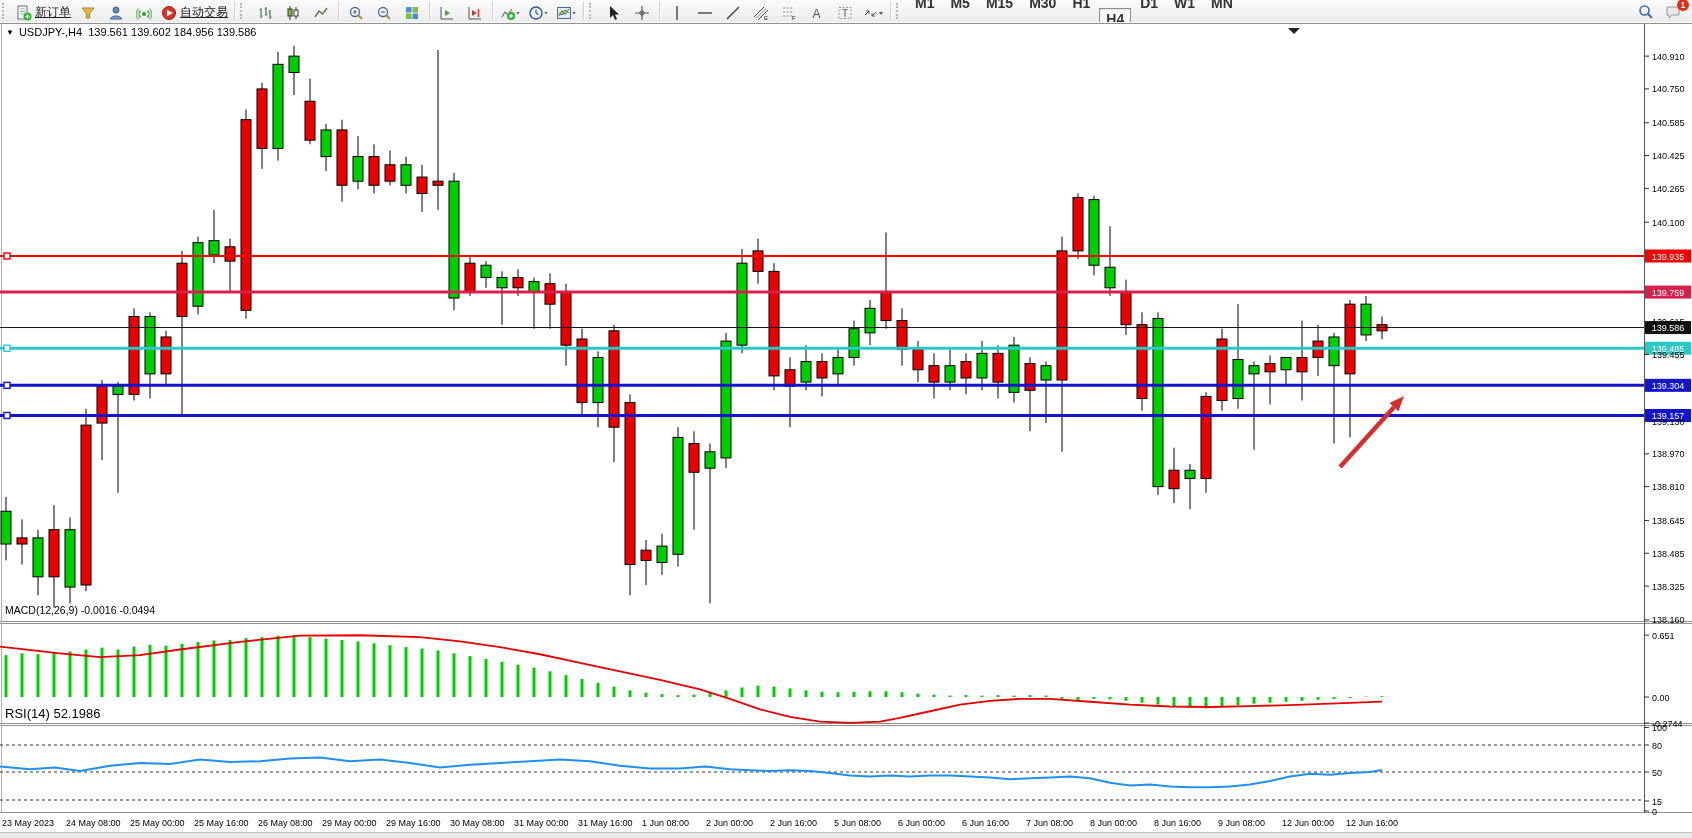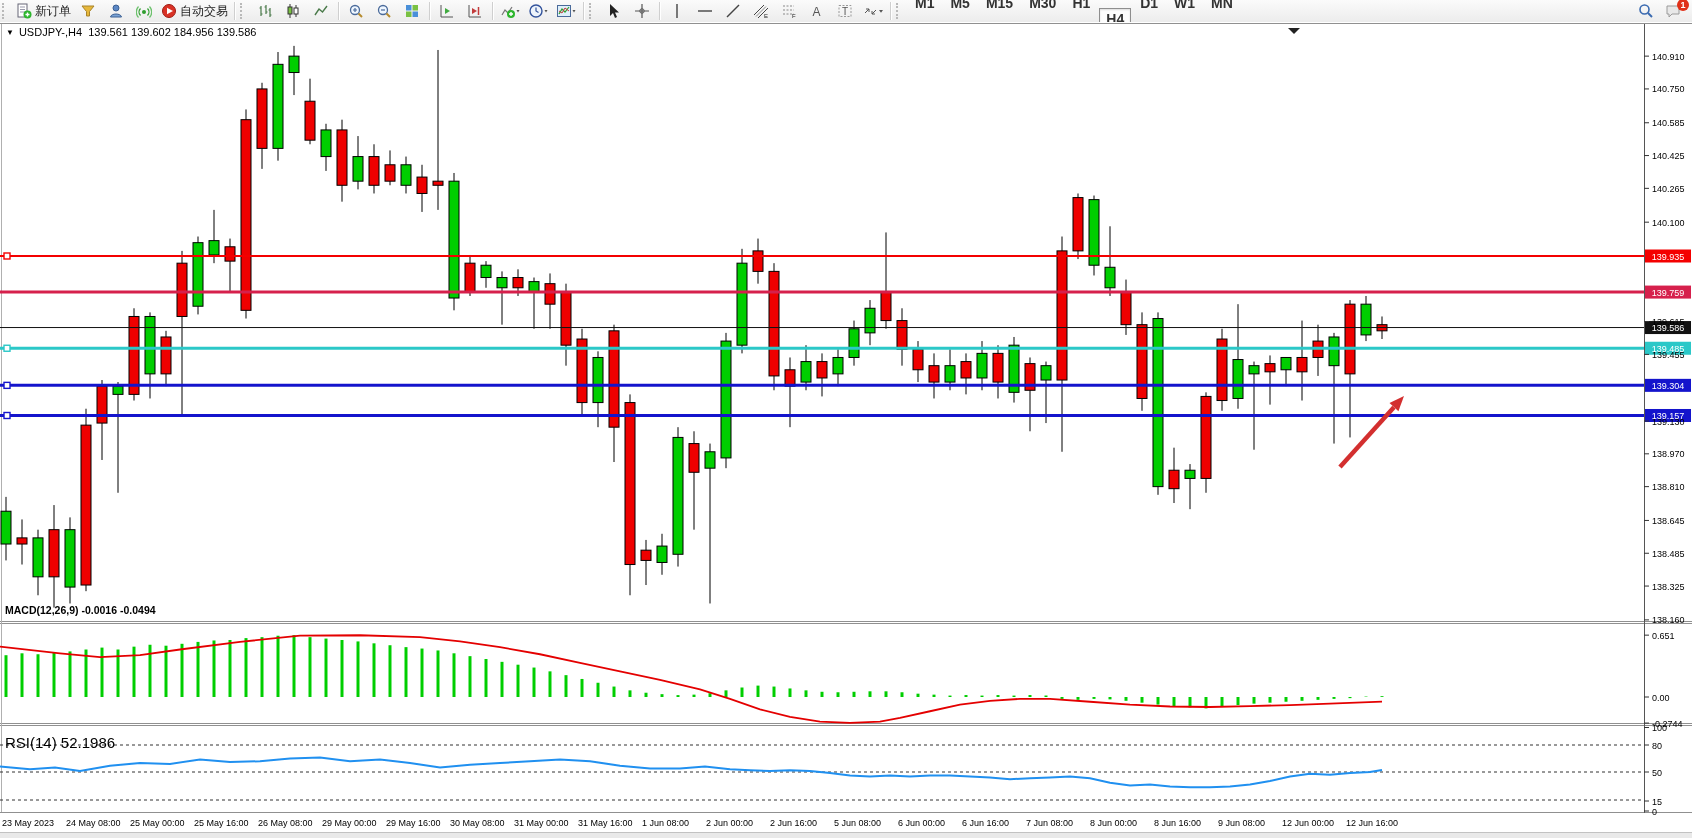--- a/index.html
+++ b/index.html
@@ -1,35 +1,35 @@
 <!DOCTYPE html>
 <html><head>
 <meta charset="utf-8">
 <style>
   html,body{margin:0;padding:0;background:#e4e4e4;font-family:"Liberation Sans",sans-serif;}
   #window{position:relative;width:1692px;height:838px;background:#fff;overflow:hidden;}
   
   #toolbar{position:absolute;top:0;left:0;width:1692px;height:22px;background:linear-gradient(#fbfbfb,#ececec);border-bottom:1px solid #b5b5b5;display:flex;align-items:center;font-size:12px;color:#222;}
   .grip{width:7px;height:16px;margin:0 2px;border-left:2px dotted #b9b9b9;}
   .sep{width:1px;height:18px;background:#cfcfcf;margin:0 3px;box-shadow:1px 0 0 #fff;}
-  .tbtn{height:20px;min-width:22px;display:flex;align-items:center;justify-content:center;padding:0 2px;border:1px solid transparent;border-radius:2px;cursor:default;}
+  .tbtn{height:20px;min-width:22px;display:flex;align-items:flex-end;justify-content:center;padding:0 2px;border:1px solid transparent;border-radius:2px;cursor:default;text-decoration:underline;}
   .tbtn svg{display:block;}
   .tlabel{margin-left:3px;font-size:12px;}
   .tf{font-size:14px;font-weight:bold;color:#333;padding:2px 6px;border:1px solid transparent;margin:0 1px;}
   .tf.active{background:#fdfdfd;border:1px solid #8e8e8e;box-shadow:inset 0 1px 2px #0002;margin-top:16px;}
   #right-icons{position:absolute;right:4px;top:0;height:22px;display:flex;align-items:center;}
   #noti-badge{position:absolute;right:-2px;top:-2px;background:#e03018;color:#fff;font-size:9px;font-weight:bold;border-radius:50%;width:12px;height:12px;line-height:12px;text-align:center;}
   
   #chart-wrap{position:absolute;top:22px;left:0;width:1692px;height:816px;background:#fff;}
   #chart-svg{position:absolute;top:0;left:0;}
   .pane-label{position:absolute;font-size:11px;color:#000;background:transparent;white-space:pre;pointer-events:none;}
   #main-title{top:4px;left:6px;display:flex;align-items:center;gap:5px;}
   #main-title .tri{font-size:8px;}
-  #macd-title{top:582px;left:5px;font-size:10.5px;font-weight:bold;}
-  #rsi-title{top:684px;left:5px;font-size:15px;margin-top:28px;}
+  #macd-title{top:582px;left:5px;font-size:10.5px;}
+  #rsi-title{top:684px;left:5px;font-size:13px;}
   #status-strip{position:absolute;left:0;bottom:0;width:1692px;height:5px;background:#e9e9e9;border-top:1px solid #c2c2c2;}
 </style>
 </head>
 <body>
 
 <div id="window">
 
   <div id="toolbar">
     <div class="grip"></div>
 

